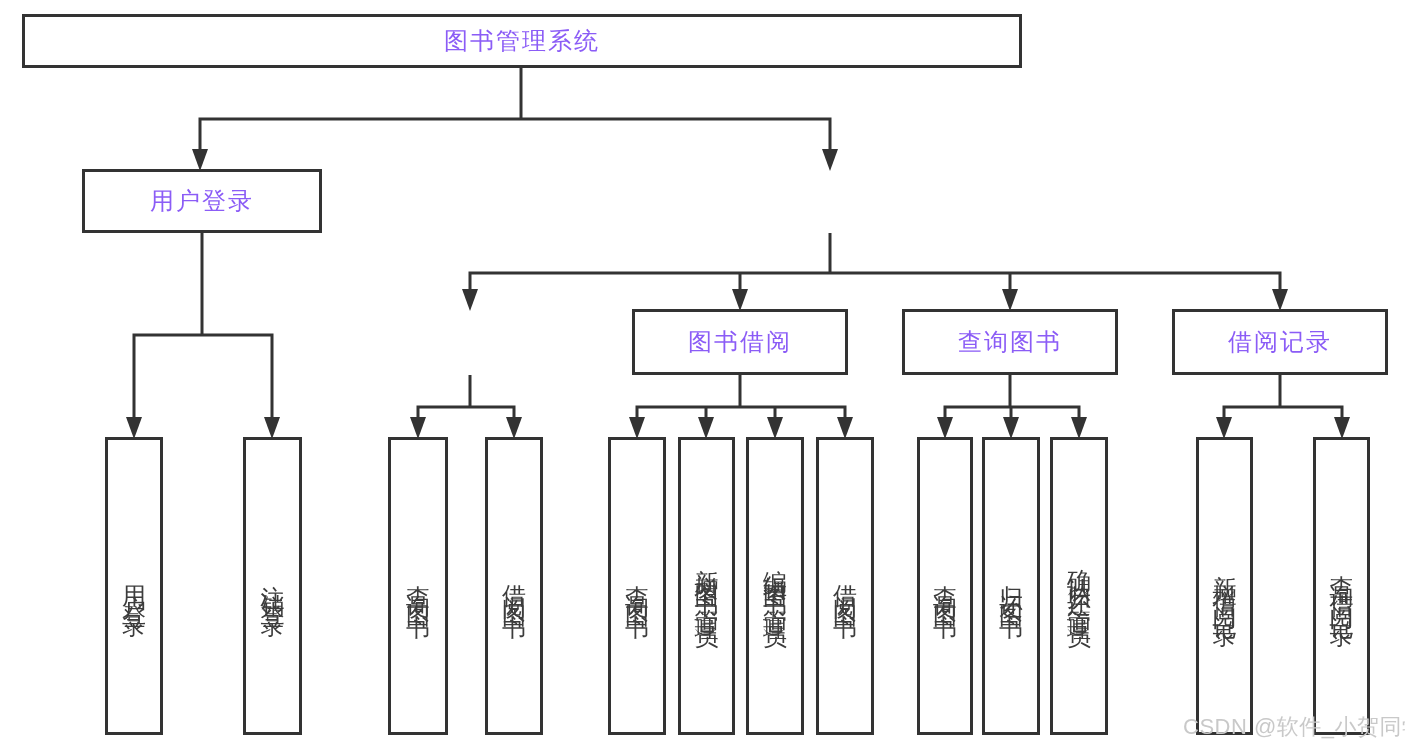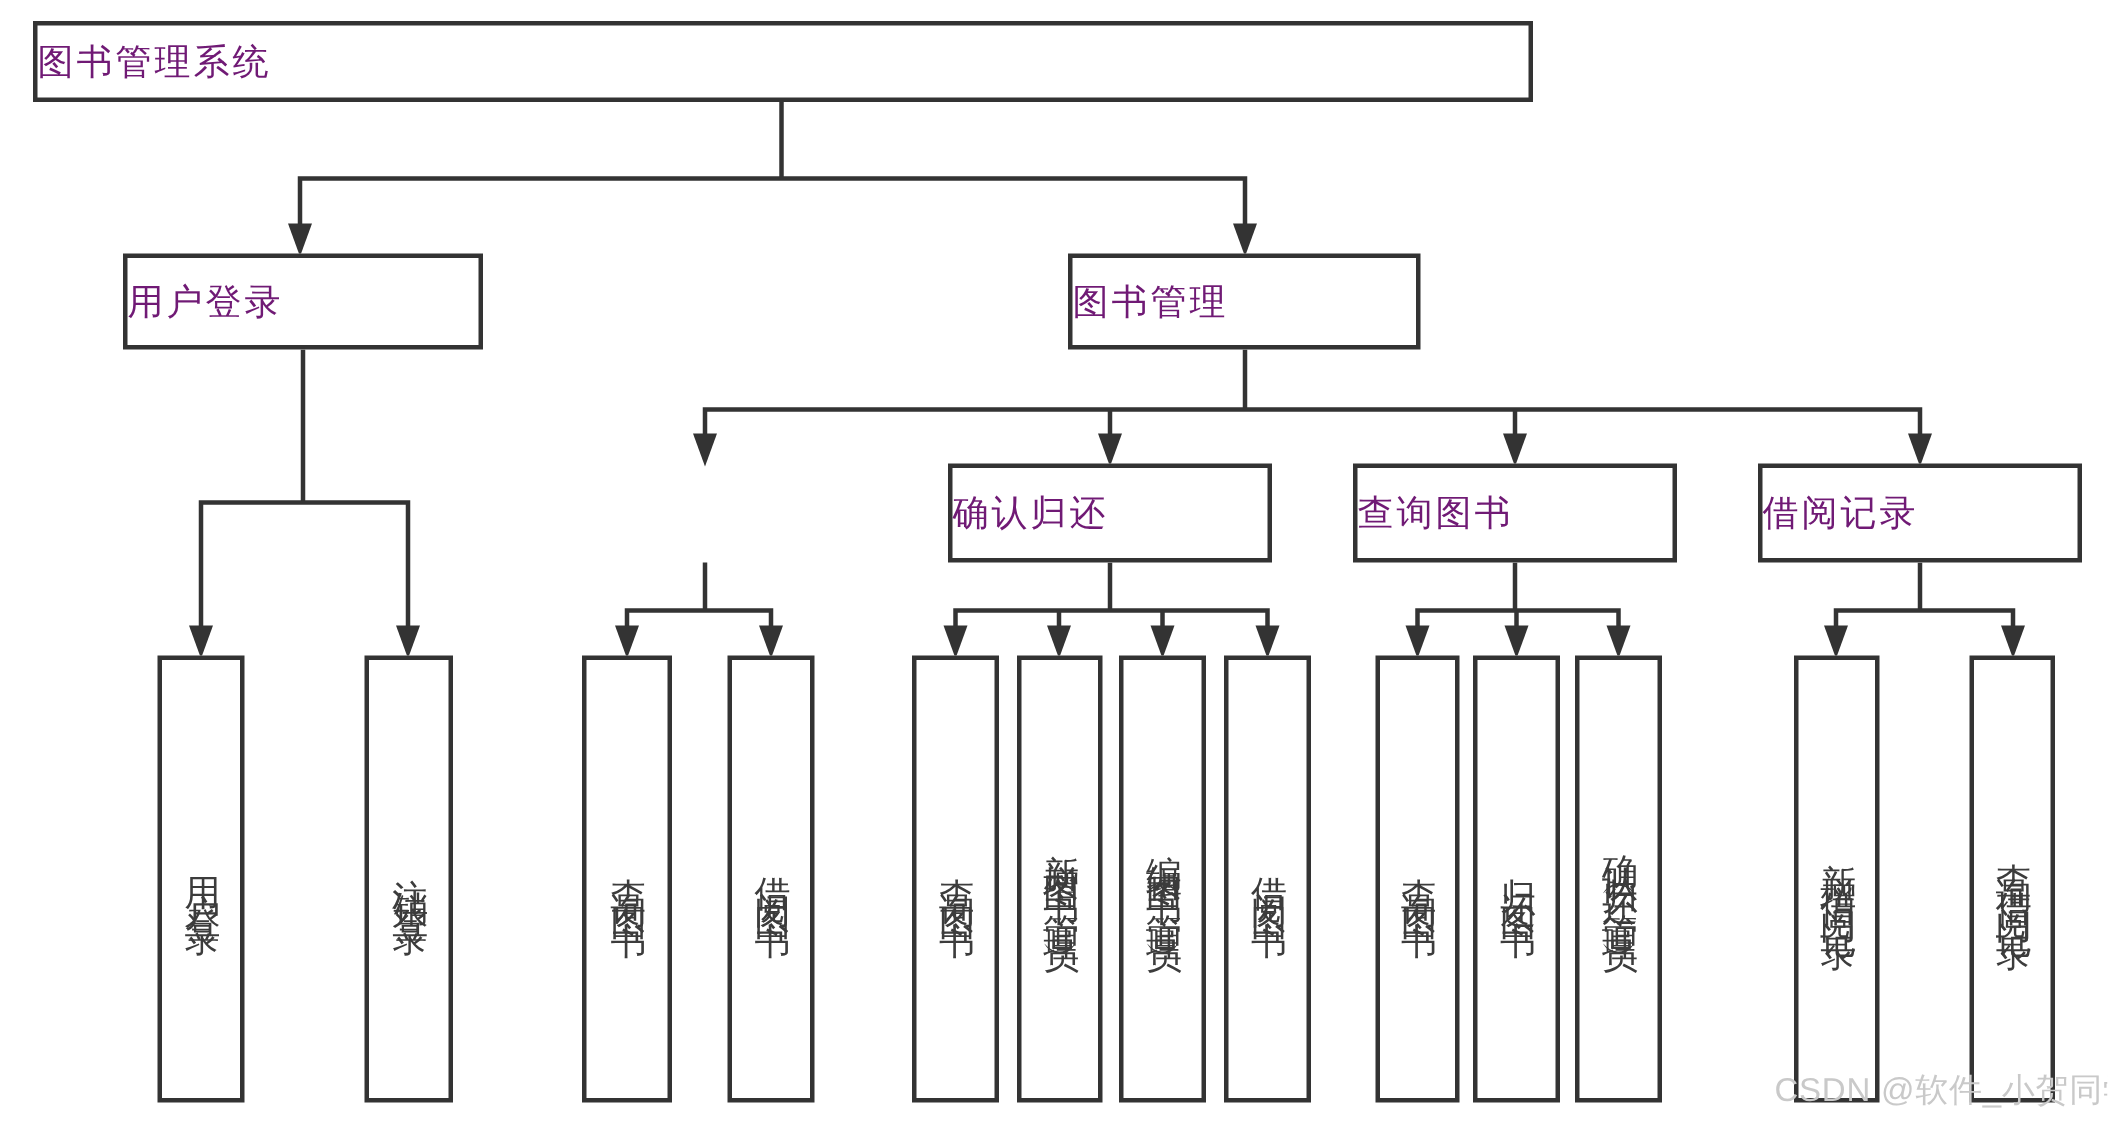--- a/index.html
+++ b/index.html
@@ -3,22 +3,22 @@
 <meta charset="utf-8">
 <style>
   html,body{margin:0;padding:0;background:#ffffff;}
   .canvas{
     position:relative;width:1405px;height:747px;background:#ffffff;overflow:hidden;
     font-family:"Liberation Sans","DejaVu Sans",sans-serif;
   }
   .lines{position:absolute;left:0;top:0;z-index:1;}
   .hbox{
     position:absolute;box-sizing:border-box;background:#ffffff;border:3px solid #333333;
-    display:flex;align-items:center;
-    font-size:24px;letter-spacing:2px;color:#701a75;z-index:2;white-space:nowrap;
+    display:flex;align-items:center;justify-content:center;
+    font-size:24px;letter-spacing:2px;color:#8b5cf6;z-index:2;white-space:nowrap;
   }
   .vbox{
     position:absolute;box-sizing:border-box;background:#ffffff;border:3px solid #333333;
     top:437px;height:298px;display:flex;align-items:center;justify-content:center;z-index:2;
   }
   .vtext{
     writing-mode:vertical-rl;text-orientation:mixed;font-size:24px;line-height:1;
     letter-spacing:10px;color:#3c3c3c;white-space:nowrap;
   }
   .vbox.tight .vtext{letter-spacing:8px;}
@@ -84,26 +84,23 @@
     </g>
   </svg>
 
   <div class="hbox" style="left:22px;top:14px;width:1000px;height:54px;">
     <span>图书管理系统</span>
   </div>
 
   <div class="hbox" style="left:82px;top:169px;width:240px;height:64px;">
     <span>用户登录</span>
   </div>
-  <div class="hbox" style="left:712px;top:169px;width:235px;height:64px;">
-    <span>图书管理</span>
-  </div>
 
   <div class="hbox" style="left:632px;top:309px;width:216px;height:66px;">
-    <span>确认归还</span>
+    <span>图书借阅</span>
   </div>
   <div class="hbox" style="left:902px;top:309px;width:216px;height:66px;">
     <span>查询图书</span>
   </div>
   <div class="hbox" style="left:1172px;top:309px;width:216px;height:66px;">
     <span>借阅记录</span>
   </div>
 
   <div class="vbox" style="left:105px;width:58px;">
     <span class="vtext">用户登录</span>

